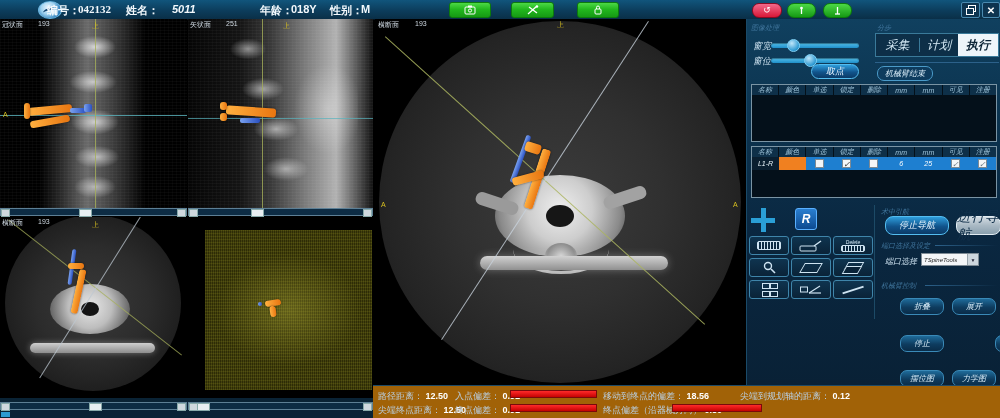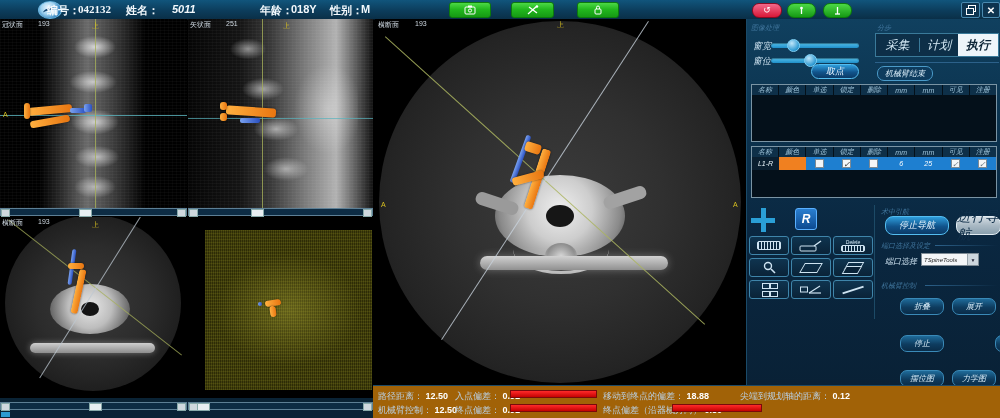--- a/index.html
+++ b/index.html
@@ -470,29 +470,29 @@
       <span>路径距离：</span>
       <span class="st-val">12.50</span>
     </div>
     <div class="abs st-label" style="left:82px;top:4px;">
       <span>入点偏差：</span>
       <span class="st-val">0.91</span>
     </div>
     <div class="abs redbar" style="left:137px;top:4px;width:87px;"></div>
     <div class="abs st-label" style="left:230px;top:4px;">
       <span>移动到终点的偏差：</span>
-      <span class="st-val">18.88</span>
+      <span class="st-val">18.56</span>
     </div>
     <div class="abs st-label" style="left:327px;top:4px;padding-left:40px;">
       <span>尖端到规划轴的距离：</span>
       <span class="st-val">0.12</span>
     </div>
 
     <div class="abs st-label" style="left:5px;top:18px;">
-      <span>机械臂控制：</span>
+      <span>尖端终点距离：</span>
       <span class="st-val">12.50</span>
     </div>
     <div class="abs st-label" style="left:82px;top:18px;">
       <span>终点偏差：</span>
       <span class="st-val">0.91</span>
     </div>
     <div class="abs redbar" style="left:137px;top:18px;width:87px;"></div>
     <div class="abs st-label" style="left:230px;top:18px;">
       <span>终点偏差（沿器械方向）</span>
       <span class="st-val">0.80</span>

